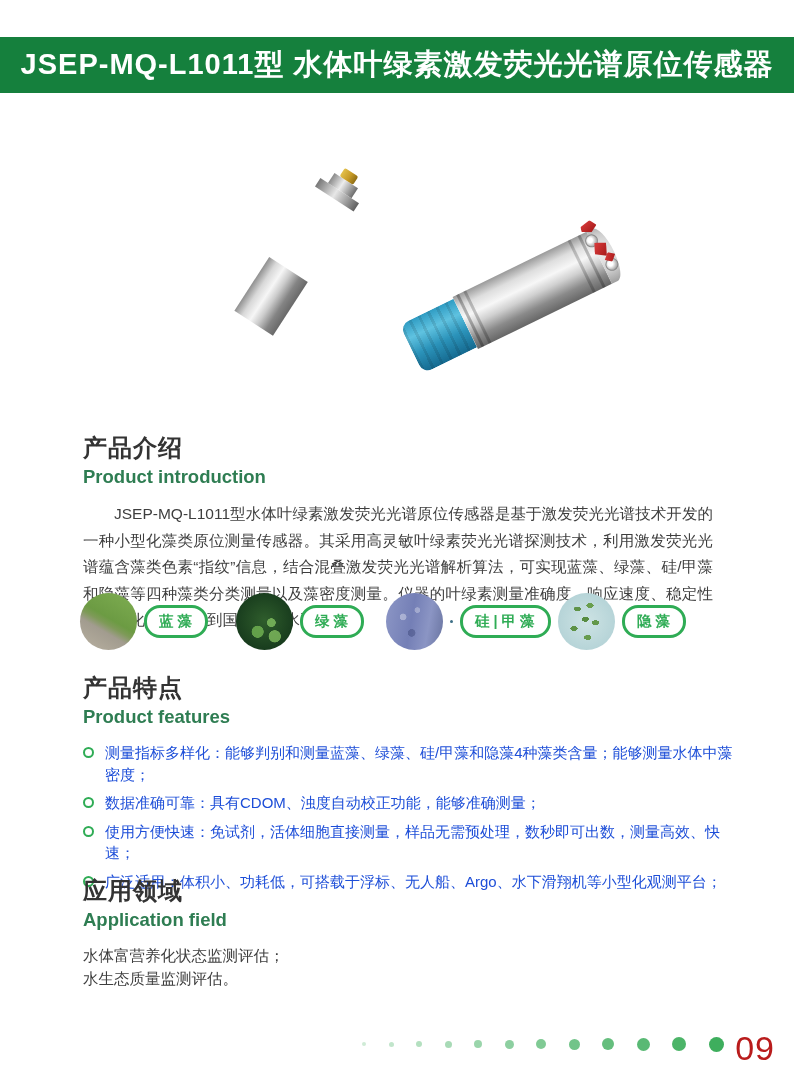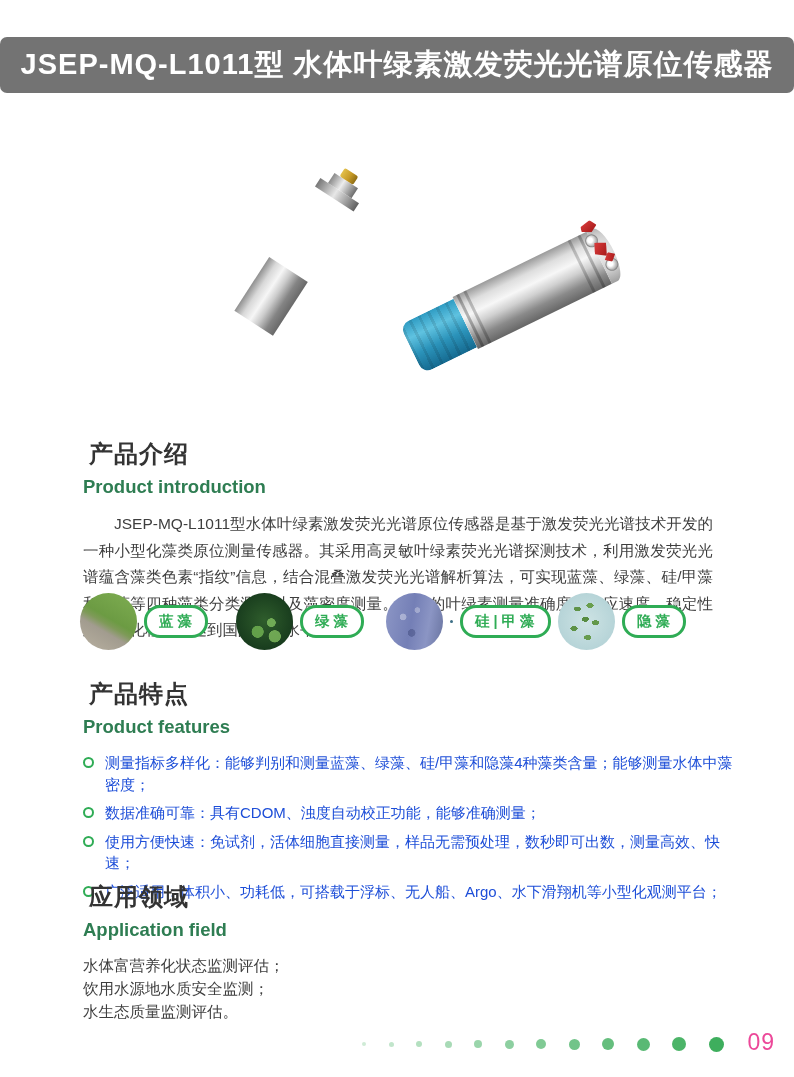--- a/index.html
+++ b/index.html
@@ -6,21 +6,21 @@
   body{
     width:794px;height:1077px;background:#ffffff;position:relative;overflow:hidden;
     font-family:"Liberation Sans","DejaVu Sans",sans-serif;
     -webkit-font-smoothing:antialiased;
   }
   .page{position:absolute;inset:0;}
 
   
   .header-bar{
     position:absolute;top:37px;left:0;width:794px;height:56px;
-    background:#737373;display:flex;align-items:center;justify-content:center;border-radius:7px;
+    background:#15803d;display:flex;align-items:center;justify-content:center;
   }
   .header-bar h1{
     margin:0;color:#ffffff;font-size:29px;font-weight:700;letter-spacing:1px;white-space:nowrap;
   }
 
   
   .products{position:absolute;top:110px;left:0;width:794px;height:320px;}
 
   .pen{position:absolute;left:120px;top:165px;width:300px;height:46px;
        display:flex;align-items:center;transform:rotate(-57deg);}
@@ -49,21 +49,21 @@
        background:radial-gradient(circle at 40% 40%,#ffffff 0 25%,#bdbdbd 60%,#7c7c7c 100%);
        border:1px solid #8a8a8a;box-sizing:border-box;}
   .bezel-1{left:-6px;top:4px;}
   .bezel-2{left:2px;top:34px;}
   .red-bit{position:absolute;background:linear-gradient(135deg,#e04040,#a01616);}
   .red-1{width:16px;height:12px;left:-4px;top:-10px;transform:rotate(28deg);clip-path:polygon(0 60%,55% 0,100% 35%,70% 100%,10% 100%);}
   .red-2{width:14px;height:16px;left:-2px;top:14px;transform:rotate(10deg);clip-path:polygon(20% 0,100% 20%,80% 100%,0 70%);}
   .red-3{width:12px;height:10px;left:4px;top:28px;transform:rotate(-15deg);clip-path:polygon(0 40%,60% 0,100% 60%,40% 100%);}
 
   
-  .sec-h-zh{margin:6px;font-size:24px;font-weight:700;color:#333333;letter-spacing:1px;}
+  .sec-h-zh{margin:0;font-size:24px;font-weight:700;color:#333333;letter-spacing:1px;}
   .sec-h-en{margin:2px 0 0 0;font-size:18.5px;font-weight:700;color:#2E7D52;}
 
   
   .intro{position:absolute;left:83px;top:432px;width:630px;}
   .intro p{margin:13px 0 0 0;font-size:15.5px;line-height:26.5px;color:#3E3E3E;
            text-align:justify;text-indent:2em;}
 
   
   .algae-row{position:absolute;left:0;top:589px;width:794px;height:64px;}
   .algae-group{position:absolute;top:0;height:64px;display:flex;align-items:center;gap:7px;}
@@ -102,22 +102,22 @@
 
   
   .application{position:absolute;left:83px;top:875px;width:420px;}
   .app-list{margin:13px 0 0 0;}
   .app-list div{font-size:15.5px;line-height:23px;color:#3E3E3E;}
 
   
   .footer-dots{position:absolute;left:362px;top:1032px;width:362px;height:24px;
                display:flex;align-items:center;justify-content:space-between;}
   .dot{border-radius:50%;display:inline-block;}
-  .page-number{position:absolute;right:19px;top:1029px;font-size:23px;font-weight:500;
-               color:#ec4899;letter-spacing:1px;}
+  .page-number{position:absolute;right:19px;top:1029px;font-size:34px;font-weight:500;
+               color:#b91c1c;letter-spacing:1px;}
 </style>
 </head>
 <body>
 
 <div class="page">
 
   <div class="header-bar">
     <h1>JSEP-MQ-L1011型 水体叶绿素激发荧光光谱原位传感器</h1>
   </div>
 
@@ -190,21 +190,20 @@
         <span>广泛适用：体积小、功耗低，可搭载于浮标、无人船、Argo、水下滑翔机等小型化观测平台；</span>
       </li>
     </ul>
   </section>
 
   <section class="application">
     <h2 class="sec-h-zh">应用领域</h2>
     <div class="sec-h-en">Application field</div>
     <div class="app-list">
       <div>水体富营养化状态监测评估；</div>
-      <div>饮用水源地水质安全监测；</div>
       <div>水生态质量监测评估。</div>
     </div>
   </section>
 
   <div class="footer-dots">
       <span class="dot" style="width: 4px; height: 4px; background: rgba(62, 174, 93, 0.25);"></span>
       <span class="dot" style="width: 5px; height: 5px; background: rgba(62, 174, 93, 0.32);"></span>
       <span class="dot" style="width: 6px; height: 6px; background: rgba(62, 174, 93, 0.39);"></span>
       <span class="dot" style="width: 7px; height: 7px; background: rgba(62, 174, 93, 0.45);"></span>
       <span class="dot" style="width: 8px; height: 8px; background: rgba(62, 174, 93, 0.52);"></span>

